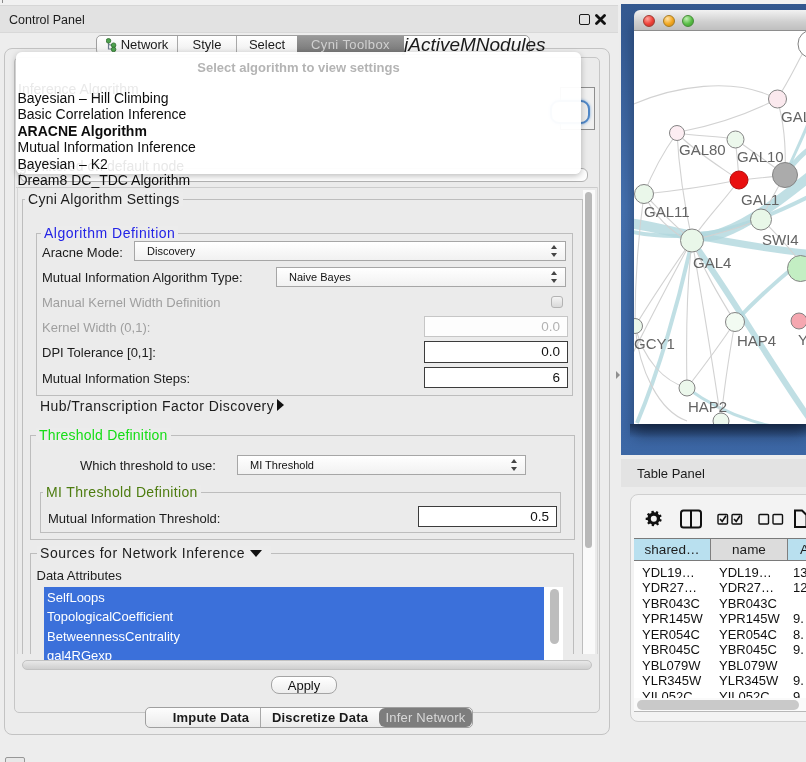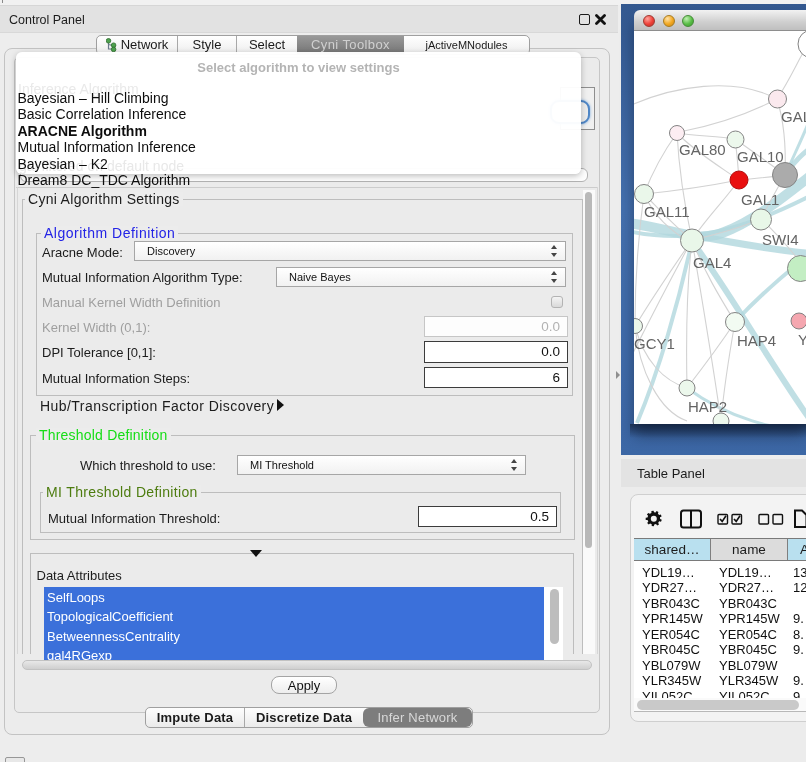--- a/index.html
+++ b/index.html
@@ -43,21 +43,21 @@
     <div style="flex:0 0 80px;display:flex;align-items:center;justify-content:center;font-size:13px;color:#1a1a1a;border-right:1px solid #a8a8a8;">
       <svg width="11" height="14" viewBox="0 0 11 14" style="margin-right:4px;">
         <path d="M2.5 3.5 L2.5 11 L7 11 M2.5 6.5 L7 7.5" stroke="#6b7b8c" stroke-width="1.2" fill="none"></path>
         <circle cx="2.5" cy="2.8" r="2.3" fill="#4ea24e" stroke="#2c6b2c" stroke-width="0.8"></circle>
         <circle cx="7.6" cy="7.2" r="2.3" fill="#4ea24e" stroke="#2c6b2c" stroke-width="0.8"></circle>
         <circle cx="7.6" cy="11.4" r="2.3" fill="#4ea24e" stroke="#2c6b2c" stroke-width="0.8"></circle>
       </svg>Network</div>
     <div style="flex:0 0 58px;display:flex;align-items:center;justify-content:center;font-size:13px;color:#1a1a1a;border-right:1px solid #a8a8a8;">Style</div>
     <div style="flex:0 0 60px;display:flex;align-items:center;justify-content:center;font-size:13px;color:#1a1a1a;">Select</div>
     <div style="flex:0 0 107px;display:flex;align-items:center;justify-content:center;font-size:13px;letter-spacing:0.4px;color:#d0d0d0;background:linear-gradient(#999999,#747474);">Cyni Toolbox</div>
-    <div style="flex:1;display:flex;align-items:center;justify-content:center;font-size:11px;color:#1a1a1a;">jActiveMNodules</div>
+    <div style="flex:1;display:flex;align-items:center;justify-content:center;font-size:19px;color:#1a1a1a;font-style:italic;">jActiveMNodules</div>
   </div>
 
   <div class="abs" style="left:560px;top:87px;width:35px;height:43px;border:1px solid #8e8e8e;background:#f0f0f0;box-sizing:border-box;z-index:1;"></div>
   <div class="abs" style="left:550px;top:100px;width:40px;height:24px;border:2.5px solid #4f86c6;background:#ececec;border-radius:9px;box-sizing:border-box;z-index:1;box-shadow:0 0 3px #74a6dc;"></div>
   <div class="abs" style="left:20px;top:168px;width:568px;height:14px;background:#fdfdfd;border:1px solid #b2b2b2;border-radius:6px;box-sizing:border-box;z-index:1;"></div>
   <div class="abs" style="left:16px;top:187px;width:582px;height:1px;background:#cccccc;"></div>
   <div class="abs" style="left:17px;top:187px;width:1px;height:467px;background:#d6d6d6;"></div>
   <div class="abs" style="left:597px;top:187px;width:1px;height:467px;background:#d6d6d6;"></div>
 
   <div class="abs" style="left:22px;top:199px;width:561px;height:455px;border:1px solid #bdbdbd;border-bottom:none;box-sizing:border-box;"></div>
@@ -93,20 +93,21 @@
   <div class="abs b13" style="left:80px;top:458px;">Which threshold to use:</div>
   <div class="combo" style="left:237px;top:455px;width:289px;height:20px;">MI Threshold<div class="carr"></div></div>
 
   <div class="grp" style="left:40px;top:492px;width:521px;height:41px;"></div>
   <div class="gtitle" style="left:43px;top:485px;color:#4d7c0f;background:#ececec;letter-spacing:0.35px;">MI Threshold Definition</div>
 
   <div class="abs b13" style="left:48px;top:511px;">Mutual Information Threshold:</div>
   <div class="tf" style="left:418px;top:506px;width:139px;height:21px;border:1.5px solid #3c3c3c;">0.5</div>
 
   <div class="abs" style="left:30px;top:553px;width:544px;height:101px;border:1px solid #bdbdbd;border-bottom:none;box-sizing:border-box;"></div>
+  <div class="gtitle" style="left:37px;top:546px;color:#1c1c1c;letter-spacing:0.55px;padding-right:26px;">Sources for Network Inference</div>
   <div class="abs" style="left:250px;top:550px;width:0;height:0;border-top:7px solid #111;border-left:6px solid transparent;border-right:6px solid transparent;"></div>
 
   <div class="abs b13" style="left:36.5px;top:568px;">Data Attributes</div>
 
   <div class="abs" style="left:44px;top:587px;width:519px;height:74px;background:#ffffff;overflow:hidden;">
     <div style="position:absolute;left:0;top:0;width:500px;height:76px;background:#3b70da;"></div>
     <div style="position:absolute;left:3px;top:0.5px;font-size:13px;color:#fff;line-height:19.5px;">SelfLoops<br>TopologicalCoefficient<br>BetweennessCentrality<br>gal4RGexp</div>
     <div style="position:absolute;left:506px;top:2px;width:9px;height:54.5px;background:#bdbdbd;border-radius:4.5px;"></div>
   </div>
 
@@ -116,21 +117,21 @@
       <div style="position:absolute;left:3px;top:106px;font-size:14px;color:#e8e8e8;">gal filtered on default node</div>
     <div style="position:absolute;left:1.5px;top:38px;font-size:14px;color:#0d0d0d;line-height:16.4px;">Bayesian – Hill Climbing<br>Basic Correlation Inference<br><b>ARACNE Algorithm</b><br>Mutual Information Inference<br>Bayesian – K2<br>Dream8 DC_TDC Algorithm</div>
   </div>
 
   <div class="abs" style="left:583px;top:190px;width:12px;height:464px;background:#fafafa;"></div>
   <div class="abs" style="left:585px;top:192px;width:7px;height:356px;background:#b9b9b9;border-radius:4px;"></div>
   <div class="abs" style="left:22px;top:660px;width:570px;height:10px;background:linear-gradient(#e8e8e8,#cfcfcf);border:1px solid #c2c2c2;border-radius:5px;box-sizing:border-box;"></div>
 
   <div class="abs" style="left:271px;top:676px;width:66px;height:18px;background:linear-gradient(#ffffff,#ededed);border:1px solid #a4a4a4;border-radius:8px;box-sizing:border-box;text-align:center;font-size:13px;color:#111;line-height:17px;">Apply</div>
 
-  <div class="abs" style="left:145px;top:707px;width:328px;height:21px;border:1px solid #9f9f9f;border-radius:5px;background:linear-gradient(#fdfdfd,#ebebeb);box-sizing:border-box;display:flex;font-weight:bold;font-size:13px;letter-spacing:0.2px;">
+  <div class="abs" style="left:145px;top:707px;width:328px;height:21px;border:1px solid #9f9f9f;border-radius:5px;background:linear-gradient(#fdfdfd,#ebebeb);box-sizing:border-box;display:flex;font-weight:bold;font-size:13px;letter-spacing:0.2px;padding-left:16px;">
     <div style="flex:0 0 98px;display:flex;align-items:center;justify-content:center;color:#1a1a1a;border-right:1px solid #a8a8a8;">Impute Data</div>
     <div style="flex:0 0 118px;display:flex;align-items:center;justify-content:center;color:#1a1a1a;">Discretize Data</div>
     <div style="flex:1;display:flex;align-items:center;justify-content:center;color:#d8d8d8;background:#7d7d7d;font-weight:normal;border-radius:6px;">Infer Network</div>
   </div>
 
   <div class="abs" style="left:621px;top:4px;width:185px;height:451px;background:linear-gradient(#33588f,#4470ae 45%,#3c67a5);"></div>
 
   <div class="abs" style="left:616px;top:371px;width:0;height:0;border-left:4px solid #8f8f8f;border-top:4px solid transparent;border-bottom:4px solid transparent;"></div>
 
   <div class="abs" style="left:630px;top:424px;width:176px;height:14px;background:linear-gradient(rgba(20,38,66,0.75),rgba(20,38,66,0));"></div>

